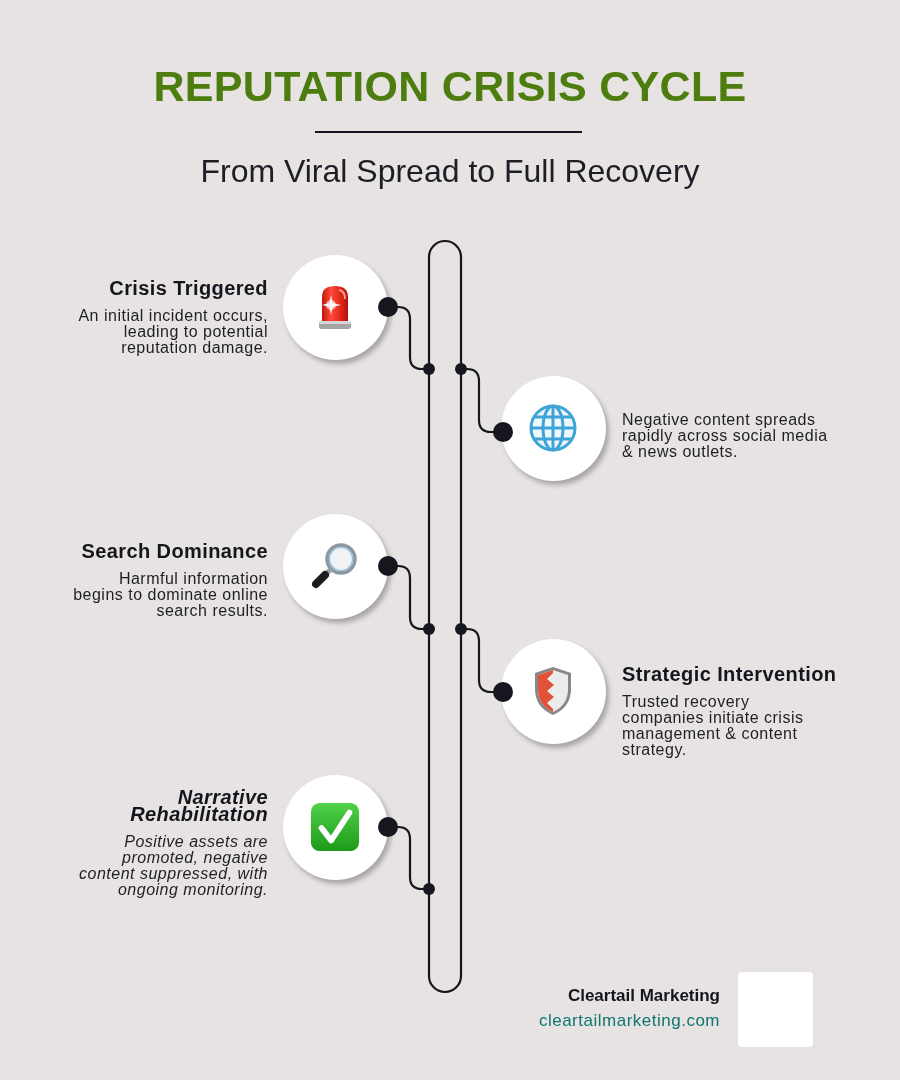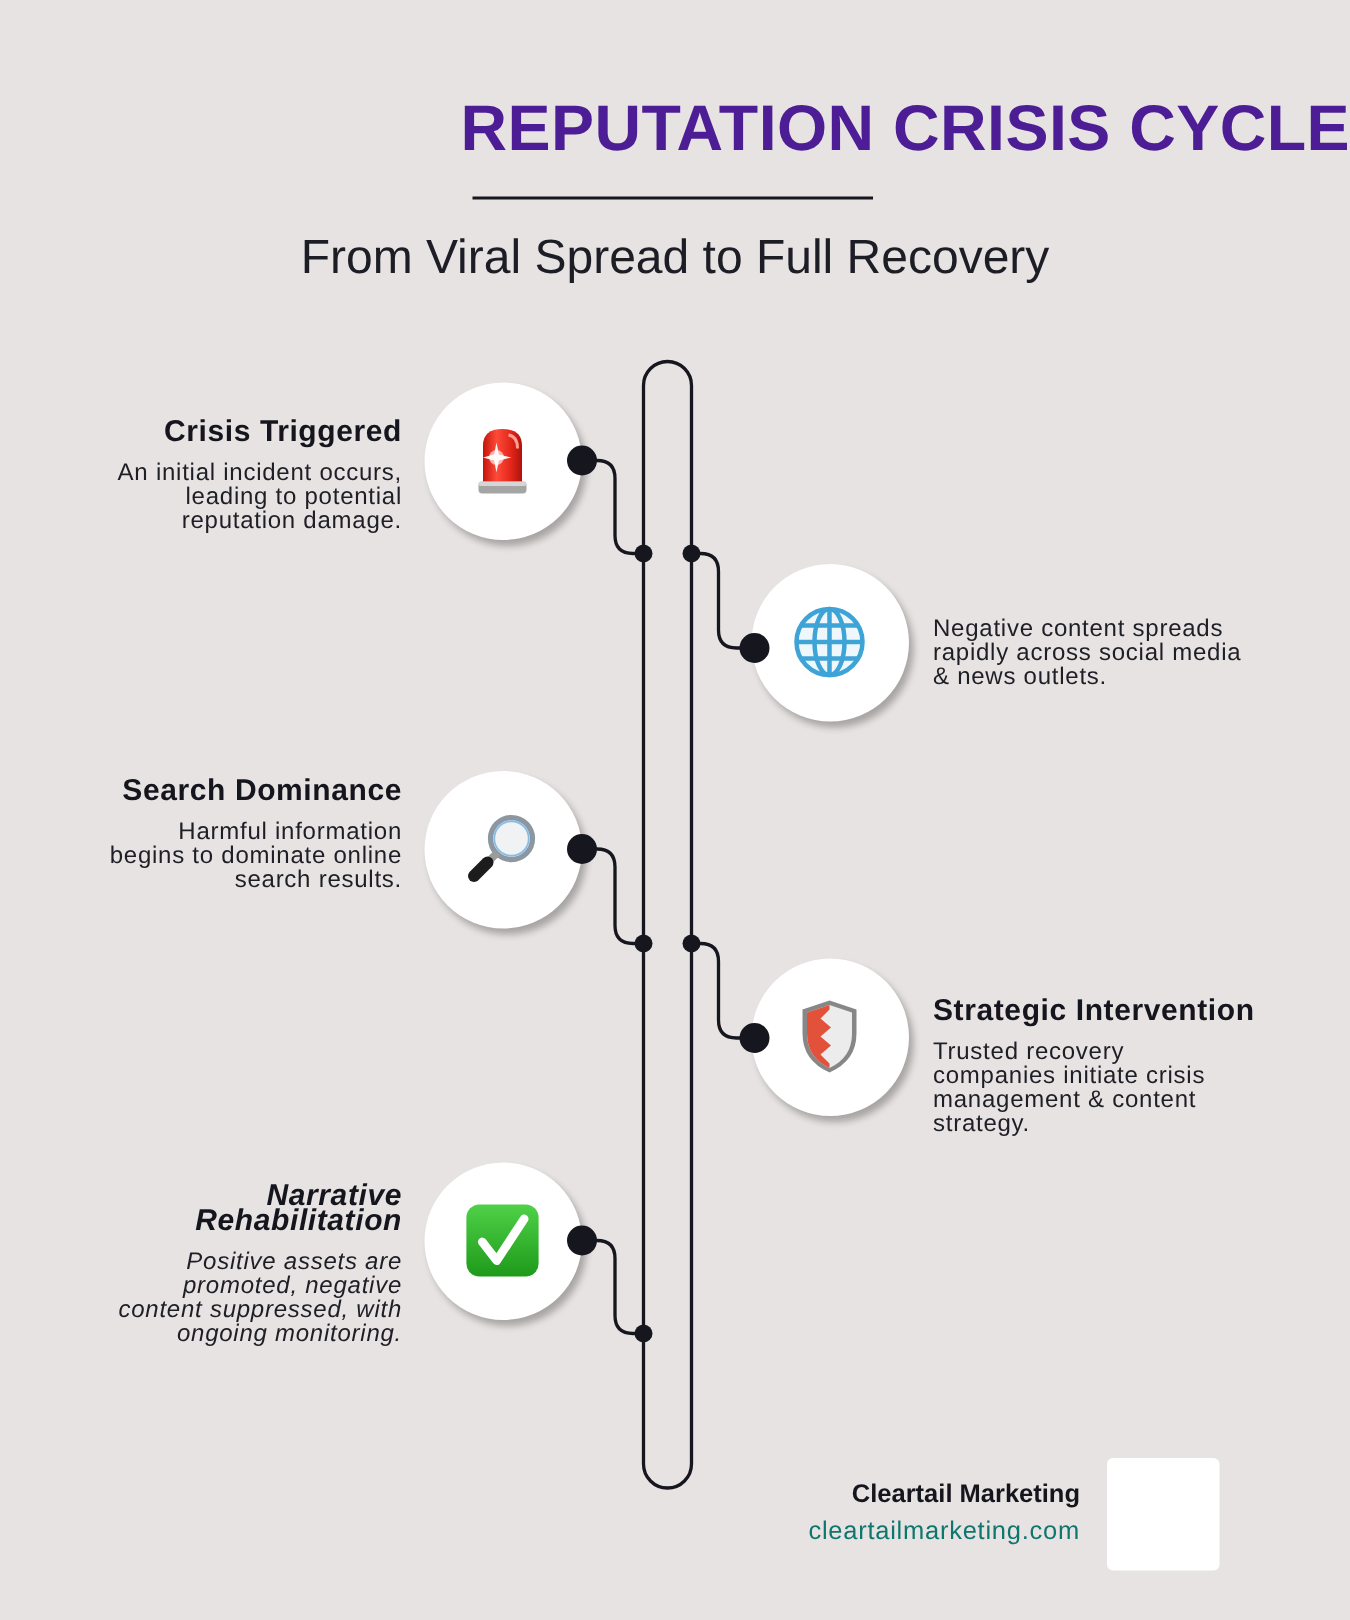--- a/index.html
+++ b/index.html
@@ -8,26 +8,26 @@
       width: 900px;
       height: 1080px;
       background: #e7e3e2;
       overflow: hidden;
       font-family: "Liberation Sans", sans-serif;
       color: #16161e;
     }
     .title {
       position: absolute;
       top: 61px; left: 0; width: 900px;
-      text-align: right;
+      text-align: center;
       font-weight: bold;
       font-size: 43px;
       line-height: 50px;
       letter-spacing: 0.3px;
-      color: #4c1d95;
+      color: #4d7c0f;
     }
     .divider {
       position: absolute;
       left: 315px; top: 131px;
       width: 267px; height: 2px;
       background: #16161e;
     }
     .subtitle {
       position: absolute;
       top: 151px; left: 0; width: 900px;
@@ -198,21 +198,21 @@
 leading to potential
 reputation damage.</div>
   </div>
 
   <div class="step right" style="top:401px;">
     <div class="step-desc">Negative content spreads
 rapidly across social media
 &amp; news outlets.</div>
   </div>
 
-  <div class="step left" style="top:519px;">
+  <div class="step left" style="top:543px;">
     <div class="step-title">Search Dominance</div>
     <div class="step-desc">Harmful information
 begins to dominate online
 search results.</div>
   </div>
 
   <div class="step right" style="top:666px;">
     <div class="step-title">Strategic Intervention</div>
     <div class="step-desc">Trusted recovery
 companies initiate crisis

